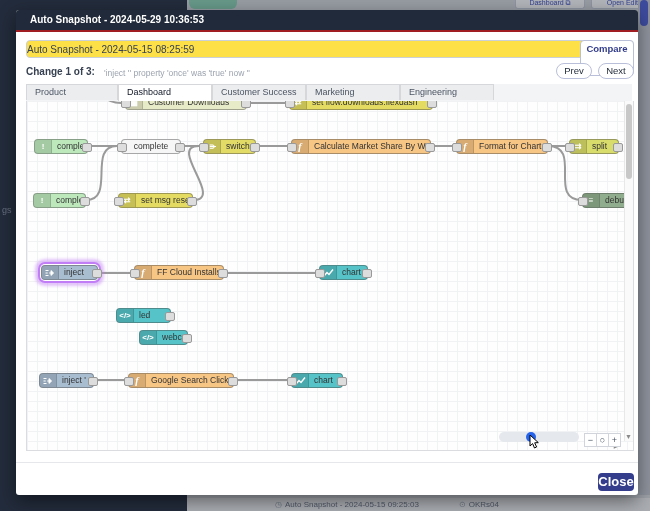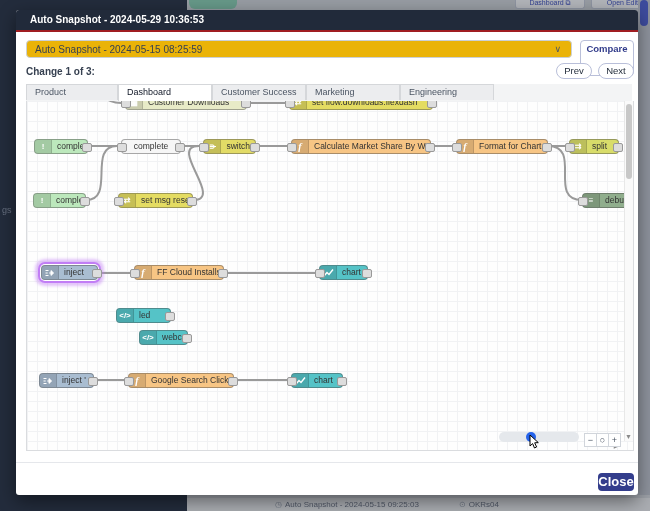--- a/index.html
+++ b/index.html
@@ -24,23 +24,23 @@
   #bg-snap{position:absolute;left:88px;top:0;}
   #bg-okr{position:absolute;left:272px;top:0;}
   #dim{left:0;top:0;width:650px;height:511px;background:rgba(31,41,55,0.35);}
 
   
   #modal{left:16px;top:10px;width:622px;height:485px;background:#fff;border-radius:3px;
          box-shadow:0 6px 18px rgba(0,0,0,0.45);}
   #modal-header{left:0;top:0;width:622px;height:20px;background:#212A3A;
                 border-bottom:2px solid #A01D21;border-radius:3px 3px 0 0;}
   #modal-title{left:14px;top:4px;color:#fff;font-size:10px;font-weight:bold;}
-  #snapshot-select{left:10px;top:30px;width:546px;height:18px;border:1px solid #CBD0D6;
-                   border-radius:4px;background:#eab308;color:#374151;font-size:10px;
-                   line-height:17px;padding-left:8px;box-sizing:border-box;}
+  #snapshot-select{left:10px;top:30px;width:608px;height:18px;border:1px solid #CBD0D6;
+                   border-radius:4px;background:#fde047;color:#374151;font-size:10px;
+                   line-height:17px;box-sizing:border-box;}
   #select-caret{right:10px;top:0px;color:#4B5563;font-size:9px;position:absolute;line-height:17px;}
   .btn{background:#fff;border:1px solid #B9BFD9;color:#333D8C;font-size:9.5px;
        text-align:center;box-sizing:border-box;}
   #compare-btn{left:564px;top:30px;width:54px;height:36px;border-radius:4px;line-height:16px;font-weight:bold;}
   #change-row-label{left:10px;top:56px;color:#374151;font-size:10px;font-weight:bold;}
   #change-row-desc{left:88px;top:57.5px;color:#9CA3AF;font-size:8.5px;}
   #prev-btn{left:540px;top:53px;width:36px;height:16px;border-radius:9px;line-height:14px;color:#1F2937;}
   #next-btn{left:582px;top:53px;width:36px;height:16px;border-radius:9px;line-height:14px;color:#1F2937;}
 
   
@@ -119,20 +119,21 @@
       <div class="abs" id="modal-title">Auto Snapshot - 2024-05-29 10:36:53</div>
     </div>
 
     <div class="abs" id="snapshot-select">
       <span>Auto Snapshot - 2024-05-15 08:25:59</span>
       <span class="abs" id="select-caret">∨</span>
     </div>
     <div class="abs btn" id="compare-btn">Compare</div>
 
     <div class="abs" id="change-row-label">Change 1 of 3:</div>
+    <div class="abs" id="change-row-desc">'inject '' property 'once' was 'true' now ''</div>
     <div class="abs btn" id="prev-btn">Prev</div>
     <div class="abs btn" id="next-btn">Next</div>
 
     <div class="abs" id="tabbar">
         <div class="tab" style="left: 0px; width: 92px;">Product</div>
         <div class="tab active" style="left: 92px; width: 94px;">Dashboard</div>
         <div class="tab" style="left: 186px; width: 94px;">Customer Success</div>
         <div class="tab" style="left: 280px; width: 94px;">Marketing</div>
         <div class="tab" style="left: 374px; width: 94px;">Engineering</div>
       </div>
@@ -170,21 +171,21 @@
           <div class="node" style="left: 7px; top: 38px; width: 54px; background: rgb(188, 232, 188);">
             <span class="nicon">!</span>
             <span class="nlabel">complete</span>
             <span class="port pout"></span>
           </div>
           <div class="node noicon" style="left: 94px; top: 38px; width: 60px; background: rgb(246, 246, 246);">
             <span class="nlabel">complete</span>
             <span class="port pin"></span>
             <span class="port pout"></span>
           </div>
-          <div class="node" style="left: 176px; top: 38px; width: 53px; background: rgb(226, 219, 102); text-align: right;">
+          <div class="node" style="left: 176px; top: 38px; width: 53px; background: rgb(226, 219, 102);">
             <span class="nicon">
               <span class="rot">⋔</span>
             </span>
             <span class="nlabel">switch</span>
             <span class="port pin"></span>
             <span class="port pout"></span>
           </div>
           <div class="node" style="left: 264px; top: 38px; width: 140px; background: rgb(247, 197, 132);">
             <span class="nicon">
               <i>f</i>

